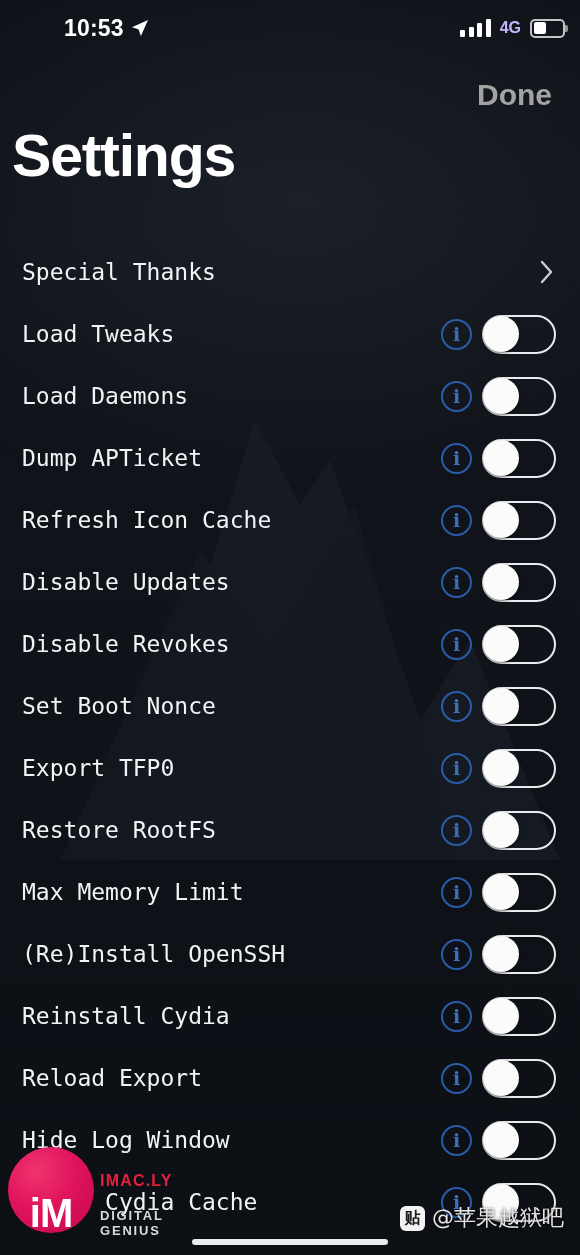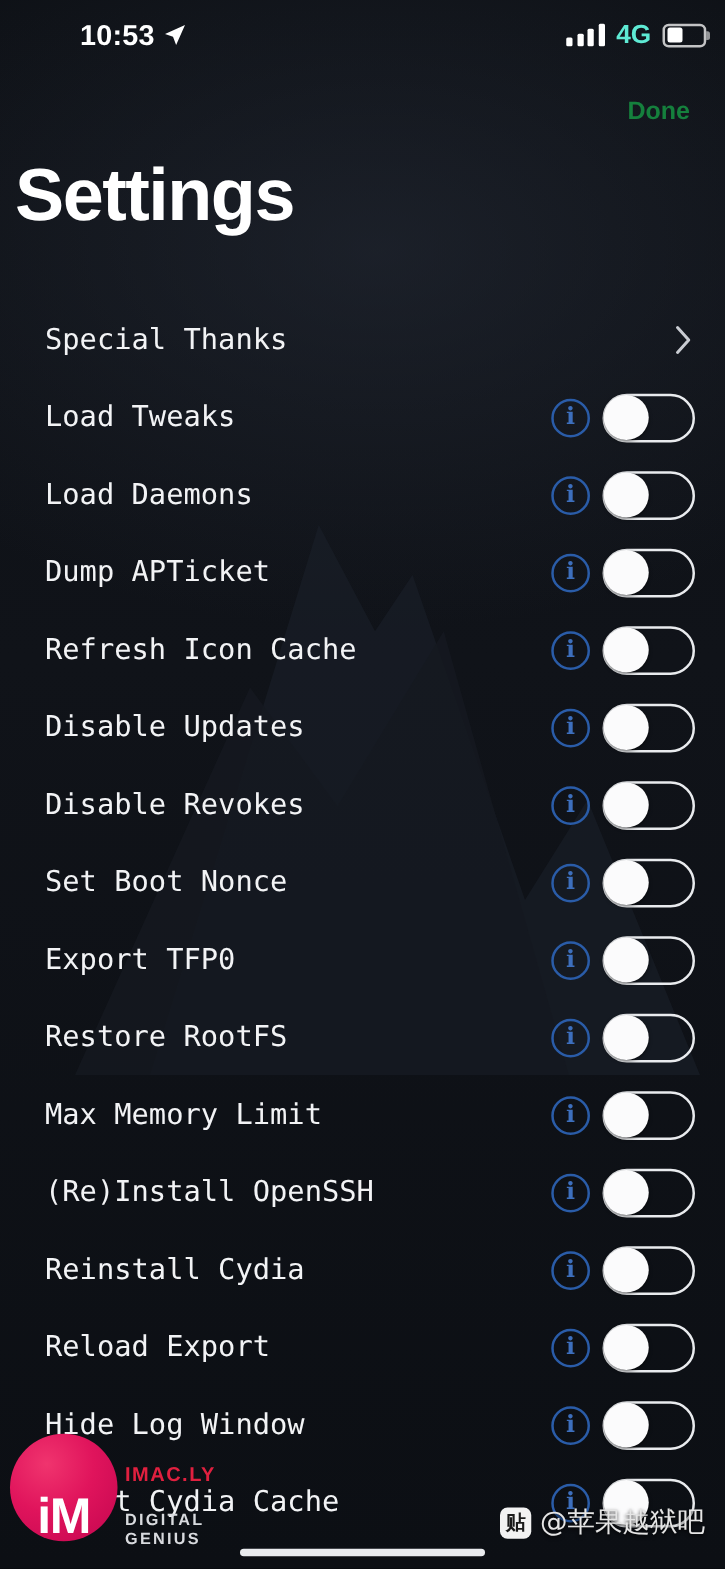--- a/index.html
+++ b/index.html
@@ -44,21 +44,21 @@
     letter-spacing:.2px; line-height:1;
   }
   .loc-arrow { display:block; }
   .sb-right { display:flex; align-items:center; gap:9px; }
   .signal { display:flex; align-items:flex-end; gap:3.5px; height:18px; }
   .signal i { display:block; width:5px; background:#fff; border-radius:1.2px; }
   .signal i:nth-child(1){ height:7px; }
   .signal i:nth-child(2){ height:10px; }
   .signal i:nth-child(3){ height:14px; }
   .signal i:nth-child(4){ height:18px; }
-  #sb-carrier { color:#5eead4; font-size:21px; font-weight:bold; letter-spacing:0; }
+  #sb-carrier { color:#c4b5fd; font-size:16px; font-weight:bold; letter-spacing:0; }
   .battery { position:relative; width:38px; height:19px; }
   .battery .shell {
     position:absolute; left:0; top:0; width:35px; height:19px;
     border:2px solid rgba(255,255,255,.75); border-radius:5px;
   }
   .battery .fill {
     position:absolute; left:3.5px; top:3.5px; height:12px;
     background:#fff; border-radius:2px;
   }
   .battery .nub {
@@ -66,21 +66,21 @@
     background:rgba(255,255,255,.55); border-radius:0 2px 2px 0;
   }
 
   
   #navbar {
     position:absolute; left:0; top:62px; width:580px; height:62px;
     z-index:6;
   }
   #done-button {
     position:absolute; right:28px; top:16px;
-    color:#15803d; font-size:20px; font-weight:bold;
+    color:#a3a3a3; font-size:30px; font-weight:bold;
     background:none; border:none; cursor:pointer;
     font-family:"Liberation Sans", sans-serif;
     margin-left:24px;
   }
 
   
   #page-title {
     position:absolute; left:12px; top:122px;
     color:#fff; font-size:59px; font-weight:bold;
     letter-spacing:-1.2px; z-index:5;
@@ -88,21 +88,21 @@
 
   
   #list {
     position:absolute; left:0; top:241px; width:580px;
     z-index:5;
   }
   .row {
     position:relative;
     height:62px;
     display:flex; align-items:center;
-    padding-left:36px; padding-right:24px;
+    padding-left:22px; padding-right:24px;
   }
   .row-label {
     color:#f2f3f5;
     font-family:"DejaVu Sans Mono", "Liberation Mono", monospace;
     font-size:23px;
     letter-spacing:0px;
     white-space:nowrap;
     flex:1;
   }
   .chevron {

